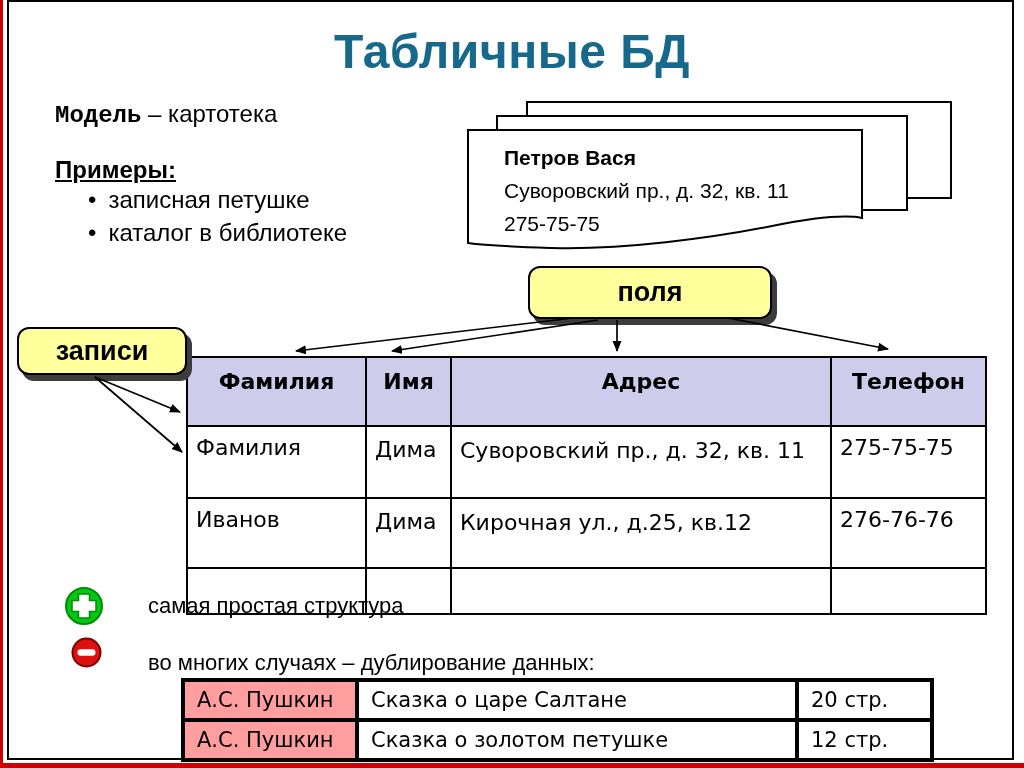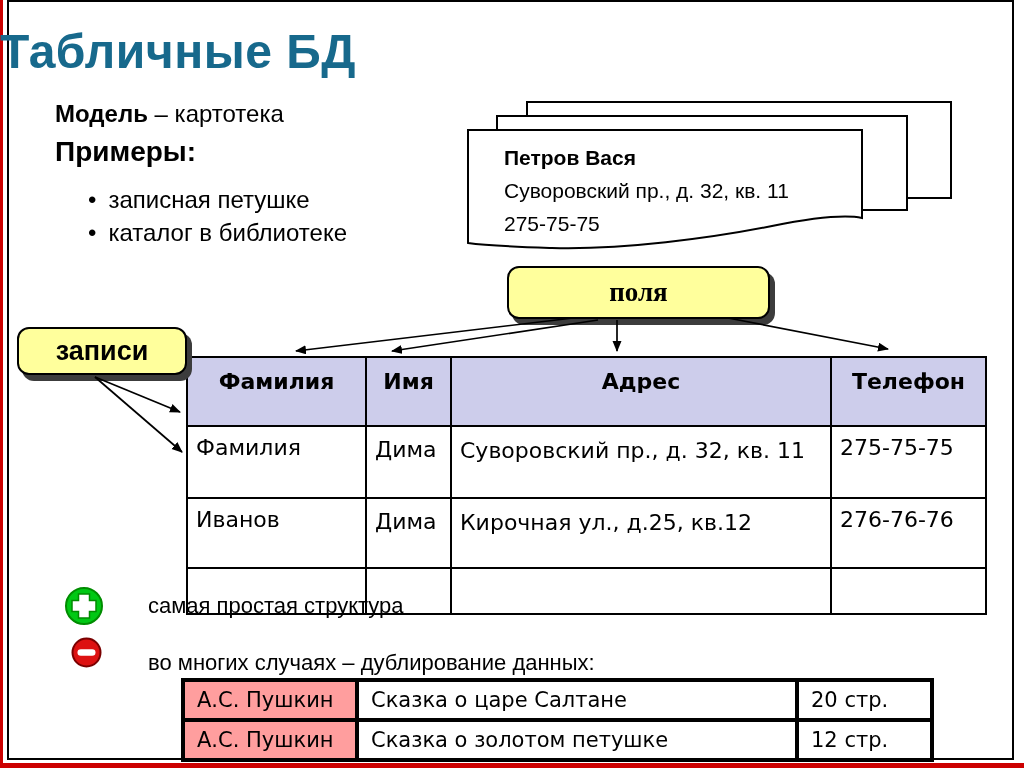--- a/index.html
+++ b/index.html
@@ -7,39 +7,39 @@
     position:relative; width:1024px; height:768px; background:#ffffff;
     overflow:hidden; font-family:"Liberation Sans", sans-serif; color:#000;
     margin:0 auto;
   }
   
   .red-left   { position:absolute; left:0; top:0; width:3px; height:768px; background:#cc0000; }
   .red-bottom { position:absolute; left:0; top:763px; width:1024px; height:5px; background:#cc0000; }
   .black-frame{ position:absolute; left:7px; top:0; width:1007px; height:760px;
                 border:2px solid #000; box-sizing:border-box; }
 
-  .title { position:absolute; left:0; top:24px; width:1024px; text-align:left;
+  .title { position:absolute; left:0; top:24px; width:1024px; text-align:center;
            font-size:48px; font-weight:bold; color:#17698C; letter-spacing:0.5px; }
 
   .model-line { position:absolute; left:55px; top:100px; font-size:24px; }
-  .model-line .b { font-weight:bold; }
-  .examples-label { position:absolute; left:55px; top:136px; font-size:28px; font-weight:bold; }
+  .model-line .b { font-weight:bold;font-family:Liberation Mono, monospace; }
+  .examples-label { position:absolute; left:55px; top:156px; font-size:24px; font-weight:bold;text-decoration:underline; }
   .bullets { position:absolute; left:88px; top:183px; font-size:24px; line-height:33px; }
   .bullet-item::before { content:"•"; margin-right:12px; }
 
   .card-svg  { position:absolute; left:460px; top:88px; }
   .card-text { position:absolute; left:504px; top:141px; font-size:21px; line-height:33px; }
   .card-text .b { font-weight:bold; }
 
   .callout {
     position:absolute; background:#FFFF9C; border:2px solid #000; border-radius:12px;
     box-shadow:5px 6px 0 #3c3c3c; display:flex; align-items:center; justify-content:center;
     font-size:27px; font-weight:bold; box-sizing:border-box;
   }
-  .callout-fields  { left:507px; top:266px; width:263px; height:53px;font-family:Liberation Serif, serif; }
+  .callout-fields  { left:528px; top:266px; width:244px; height:53px; }
   .callout-records { left:17px;  top:327px; width:170px; height:48px; }
 
   .arrows { position:absolute; left:0; top:0; pointer-events:none; }
 
   .pro-text { position:absolute; left:148px; top:593px; font-size:22px; }
   .con-text { position:absolute; left:148px; top:637px; font-size:22px;margin-top:13px; }
   .pro-icon { position:absolute; left:64px; top:586px; }
   .con-icon { position:absolute; left:71px; top:637px; }
 
   .main-table-wrap { position:absolute; left:186px; top:356px; }

